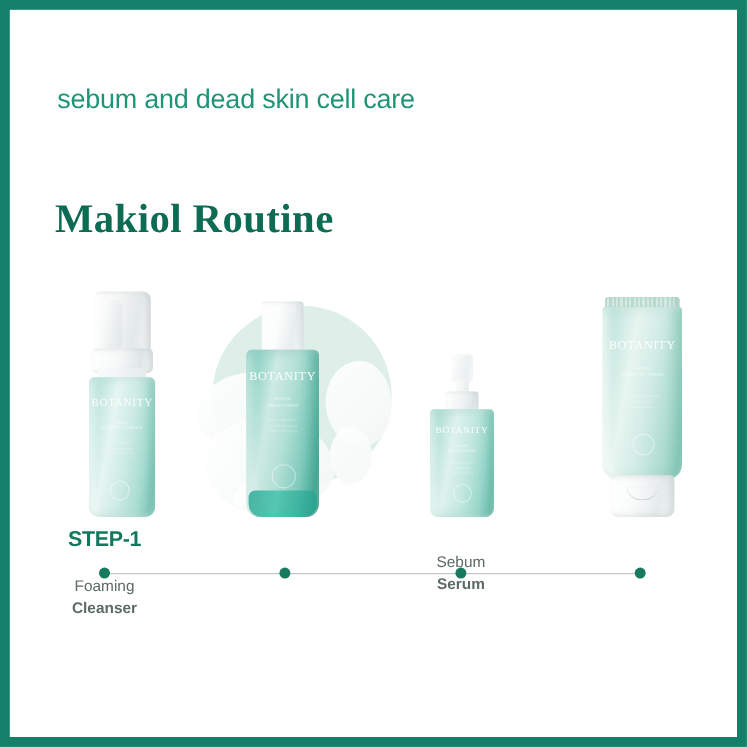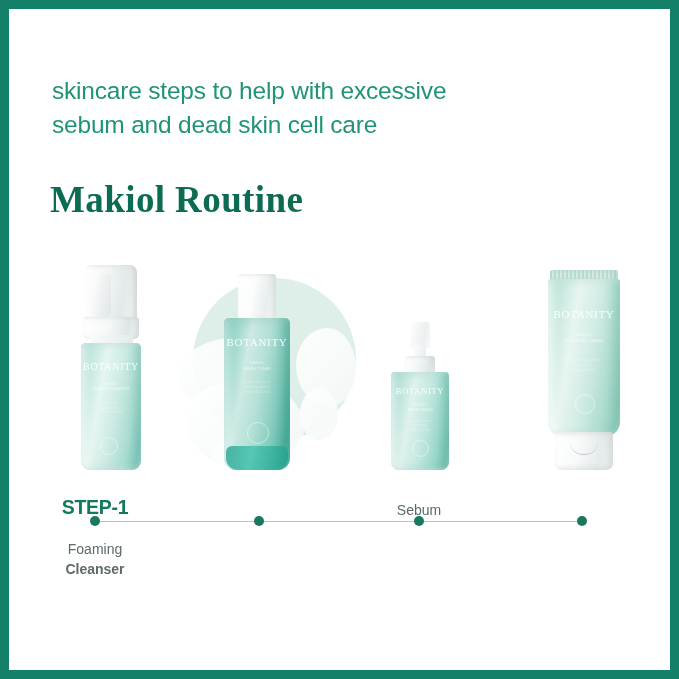--- a/index.html
+++ b/index.html
@@ -270,21 +270,20 @@
     position: absolute;
     width: 140px;
     text-align: center;
   }
   .step-title {
     font-size: 19.5px;
     font-weight: 700;
     color: #117a5e;
     letter-spacing: -0.3px;
     line-height: 22px;
-    margin-top: 17px;
   }
   .step-caption {
     margin-top: 21px;
     font-size: 14px;
     line-height: 20px;
     color: #5c6a68;
     font-weight: 400;
   }
   .step-caption .l2 { display: block; font-weight: bold; }
 
@@ -358,21 +357,20 @@
       <div class="cap-bottom"></div>
       <div class="cap-notch"></div>
       <div class="logo">BOTANITY</div>
       <div class="sublabel">MAKIOL<br>WATER GEL CREAM</div>
       <div class="microtext">moisturizing soothing<br>fresh &amp; light<br>water gel 80ml</div>
       <div class="seal"></div>
     </div>
   </div>
 
   <div class="subtitle">
-    <span>skincare steps to help with excessive</span>
     <span class="l2">sebum and dead skin cell care</span>
   </div>
   <div class="title">Makiol Routine</div>
 
   <div class="track"></div>
   <div class="dot" style="left:90px"></div>
   <div class="dot" style="left:254px"></div>
   <div class="dot" style="left:414px"></div>
   <div class="dot" style="left:577px"></div>
 
@@ -381,19 +379,20 @@
     <div class="step-caption">
       <span>Foaming</span>
       <span class="l2">Cleanser</span>
     </div>
   </div>
 
 
   <div class="step-col" style="left:349px; top:479px">
     <div class="step-caption">
       <span>Sebum</span>
+      <span class="l2">Serum</span>
     </div>
   </div>
 
 
   <div class="frame"></div>
   <div class="frame-inner"></div>
 </div>
 
 </body></html>

